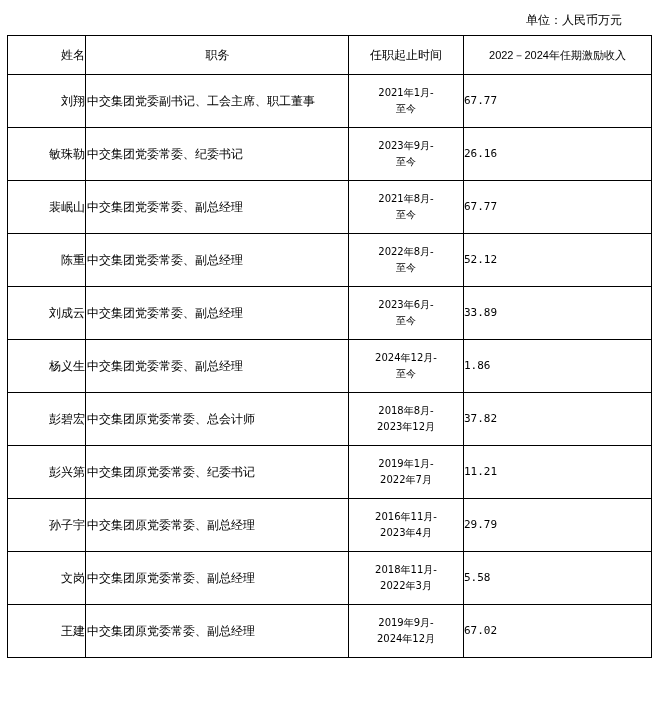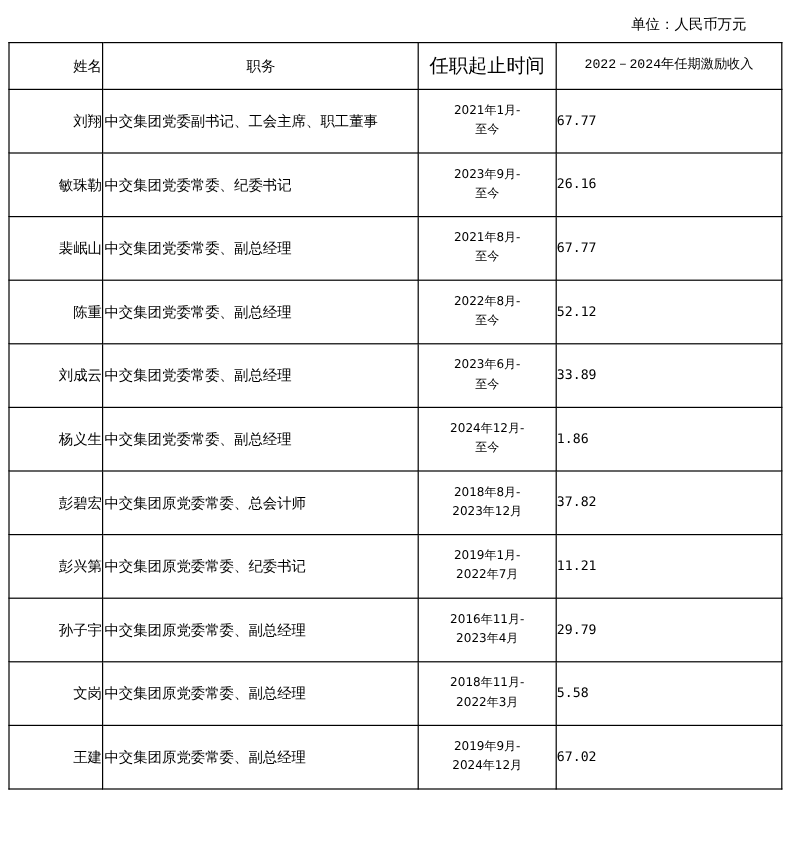--- a/index.html
+++ b/index.html
@@ -24,33 +24,33 @@
     padding: 0;
     line-height: 16px;
   }
   th { height: 38px; text-align: center; }
   td { height: 52px; }
   .c-name { width: 77px; text-align: right; }
   .c-pos { width: 261px; text-align: left; padding-left: 1px; }
   .c-term { width: 114px; text-align: center; font-size: 10px; }
   .c-inc { padding-right: 11px; font-family: "DejaVu Sans Mono", "Liberation Mono", monospace; font-size: 11px; }
   .term-line { display: block; }
-  th.c-inc { text-align: center; padding-right: 0; font-family: Liberation Mono, monospace; font-size: 11px; }
+  th.c-inc { text-align: center; padding-right: 0; font-family: Liberation Sans, sans-serif; font-size: 11px; }
 </style>
 </head>
 <body>
 
 <div class="unit">单位：人民币万元</div>
 
 <table>
   <thead>
     <tr>
       <th class="c-name">姓名</th>
       <th class="c-pos" style="text-align:center">职务</th>
-      <th class="c-term" style="font-size:16px">任职起止时间</th>
+      <th class="c-term" style="font-size:12px">任职起止时间</th>
       <th class="c-inc">2022－2024年任期激励收入</th>
     </tr>
   </thead>
   <tbody id="tbody">
     <tr>
       <td class="c-name">刘翔</td>
       <td class="c-pos">中交集团党委副书记、工会主席、职工董事</td>
       <td class="c-term">
           <span class="term-line">2021年1月-</span>
           <span class="term-line">至今</span>

